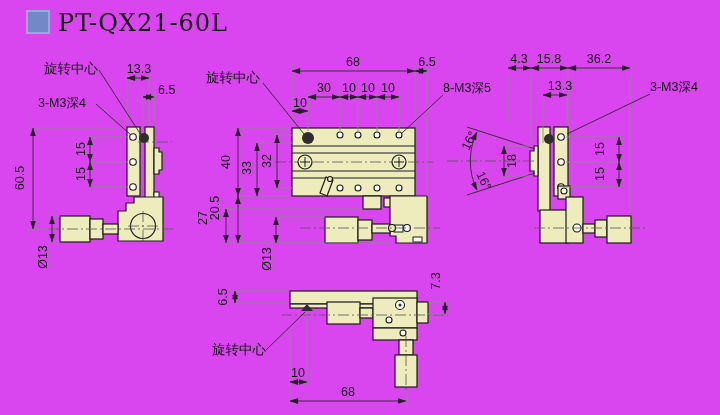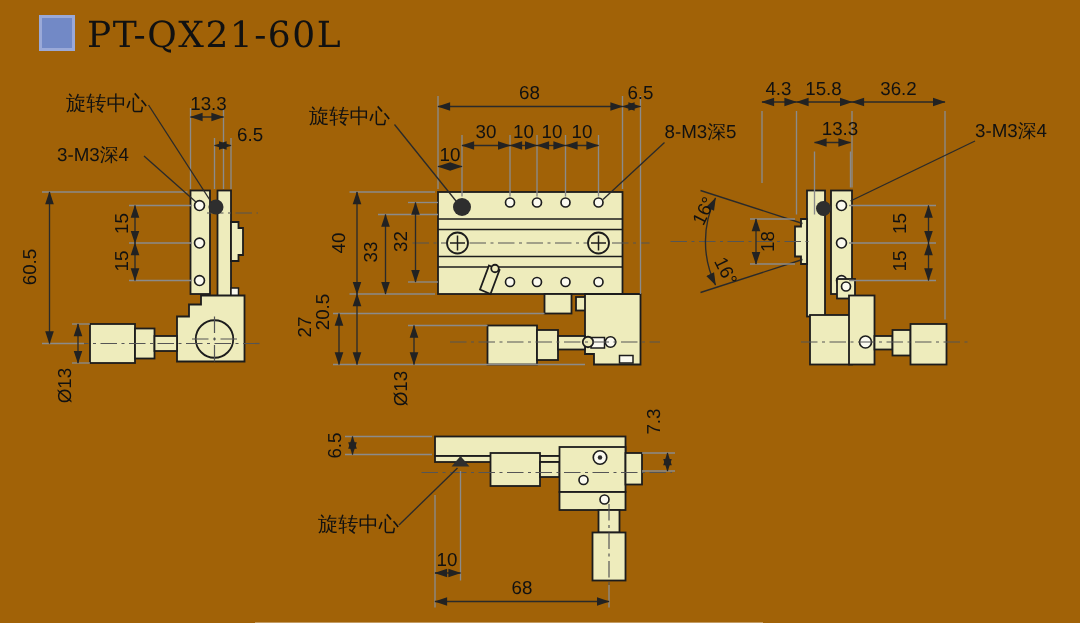--- a/index.html
+++ b/index.html
@@ -1,16 +1,16 @@
 <!DOCTYPE html>
 <html><head>
 <meta charset="utf-8">
 <style>
   html,body{margin:0;padding:0;}
-  .canvas{position:relative;width:720px;height:415px;background:#a16207;overflow:hidden;
+  .canvas{position:relative;width:720px;height:415px;background:#d946ef;overflow:hidden;
           font-family:"Liberation Sans",sans-serif;}
   svg{position:absolute;left:0;top:0;}
   .part{fill:#eeecbc;stroke:#1c1c1c;stroke-width:1.2;stroke-linejoin:miter;}
   .hole{fill:#fbfaf0;stroke:#1c1c1c;stroke-width:1.1;}
   .detail{fill:#fbfaf0;stroke:#1c1c1c;stroke-width:1;}
   .dark{fill:#2e2e2e;stroke:none;}
   .ext{stroke:#8b8b8b;stroke-width:0.9;fill:none;}
   .dim{stroke:#2a2a2a;stroke-width:0.9;fill:none;marker-start:url(#arrS);marker-end:url(#arrE);}
   .leader{stroke:#2a2a2a;stroke-width:0.9;fill:none;}
   .edge{stroke:#1c1c1c;stroke-width:1;fill:none;}

